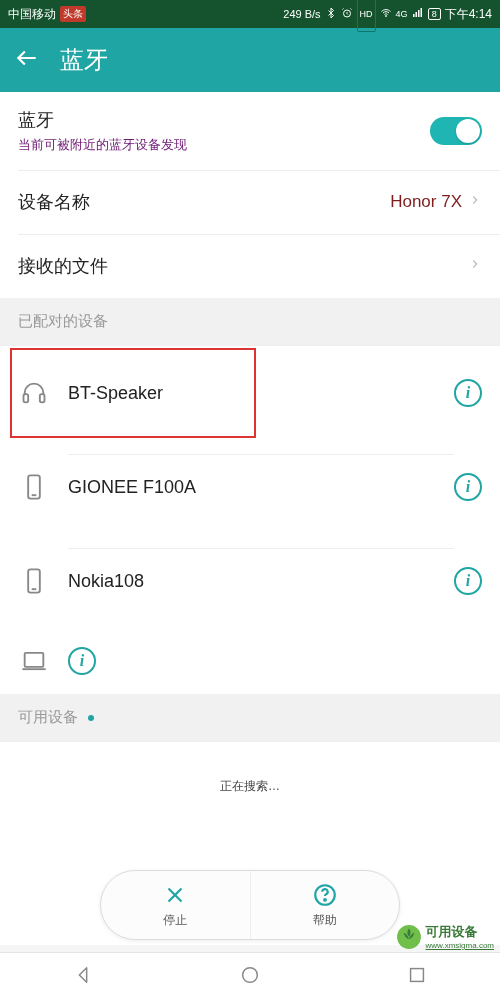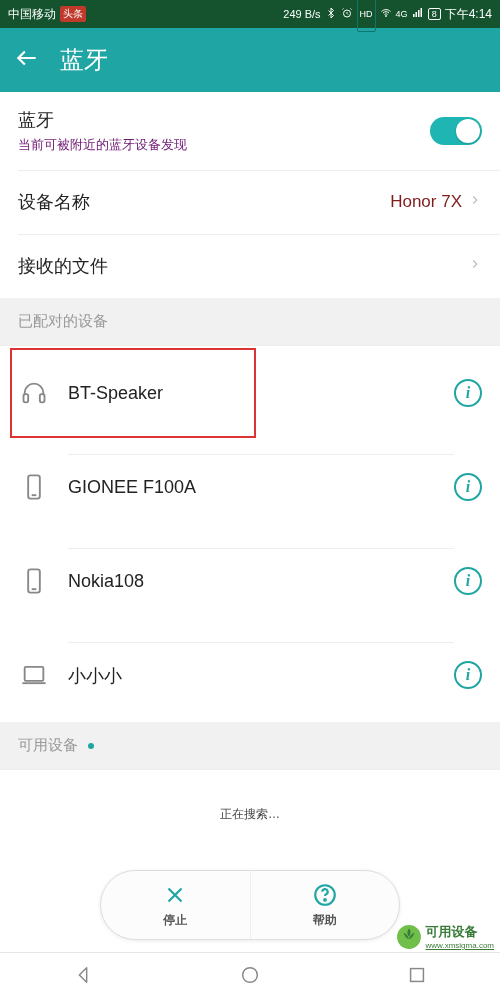--- a/index.html
+++ b/index.html
@@ -167,21 +167,20 @@
     display: flex;
     box-shadow: 0 1px 4px rgba(0,0,0,0.08);
   }
   .pill-btn {
     flex: 1;
     display: flex;
     flex-direction: column;
     align-items: center;
     justify-content: center;
     gap: 4px;
-    font-weight: bold;
   }
   .pill-btn + .pill-btn { border-left: 1px solid #eee; }
   .pill-btn svg { width: 26px; height: 26px; }
   .pill-btn .lbl { font-size: 12px; color: #555; }
   
   .nav-bar {
     position: absolute;
     bottom: 0; left: 0; right: 0;
     height: 48px;
     background: #fff;
@@ -337,23 +336,20 @@
     <span class="dev-info">i</span>
   </div>
 
   <div class="dev-row">
     <span class="dev-icon">
       <svg viewBox="0 0 24 24" fill="none" stroke="#888" stroke-width="1.6">
           <rect x="4" y="5" width="16" height="12" rx="1"></rect>
           <path d="M2 19h20"></path>
         </svg>
     </span>
-    <div class="dev-label-line">
-        <span class="dev-label">小小小</span>
-      </div>
     <span class="dev-info">i</span>
   </div>
 
 </div>
 
 <div class="section-header">
   <span>可用设备</span>
   <span class="dot"></span>
 </div>
 <div class="searching-area">

